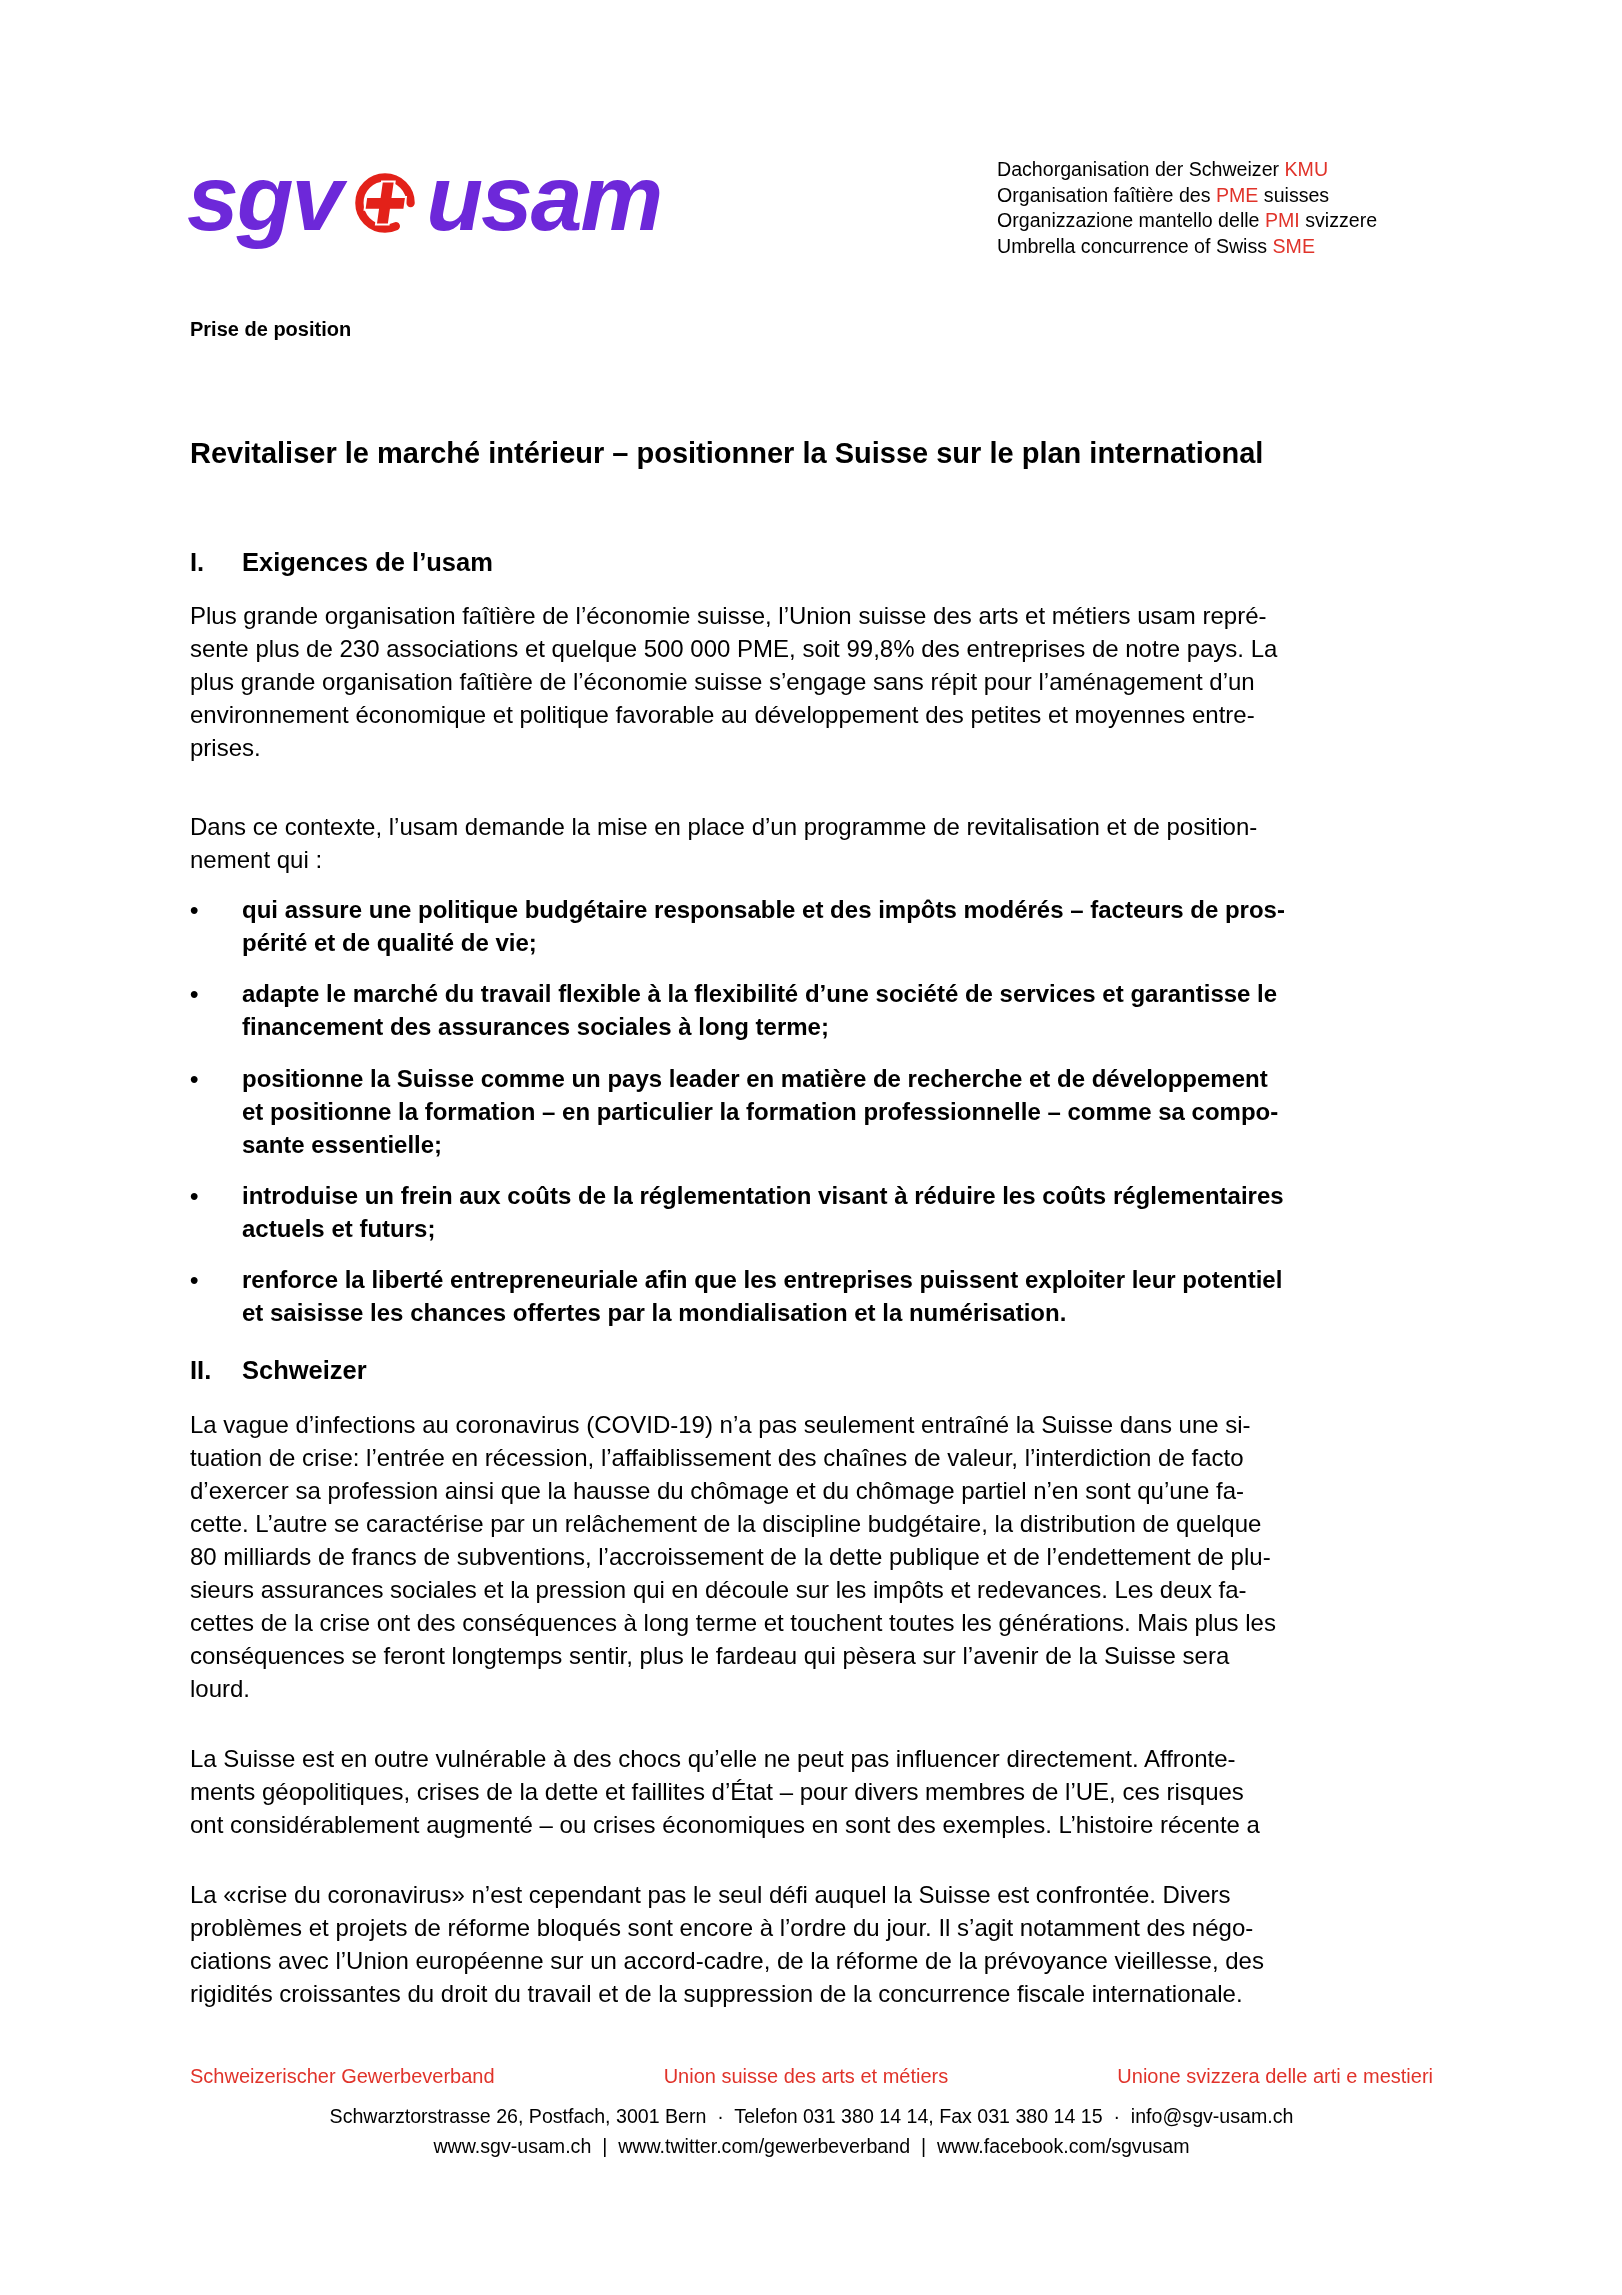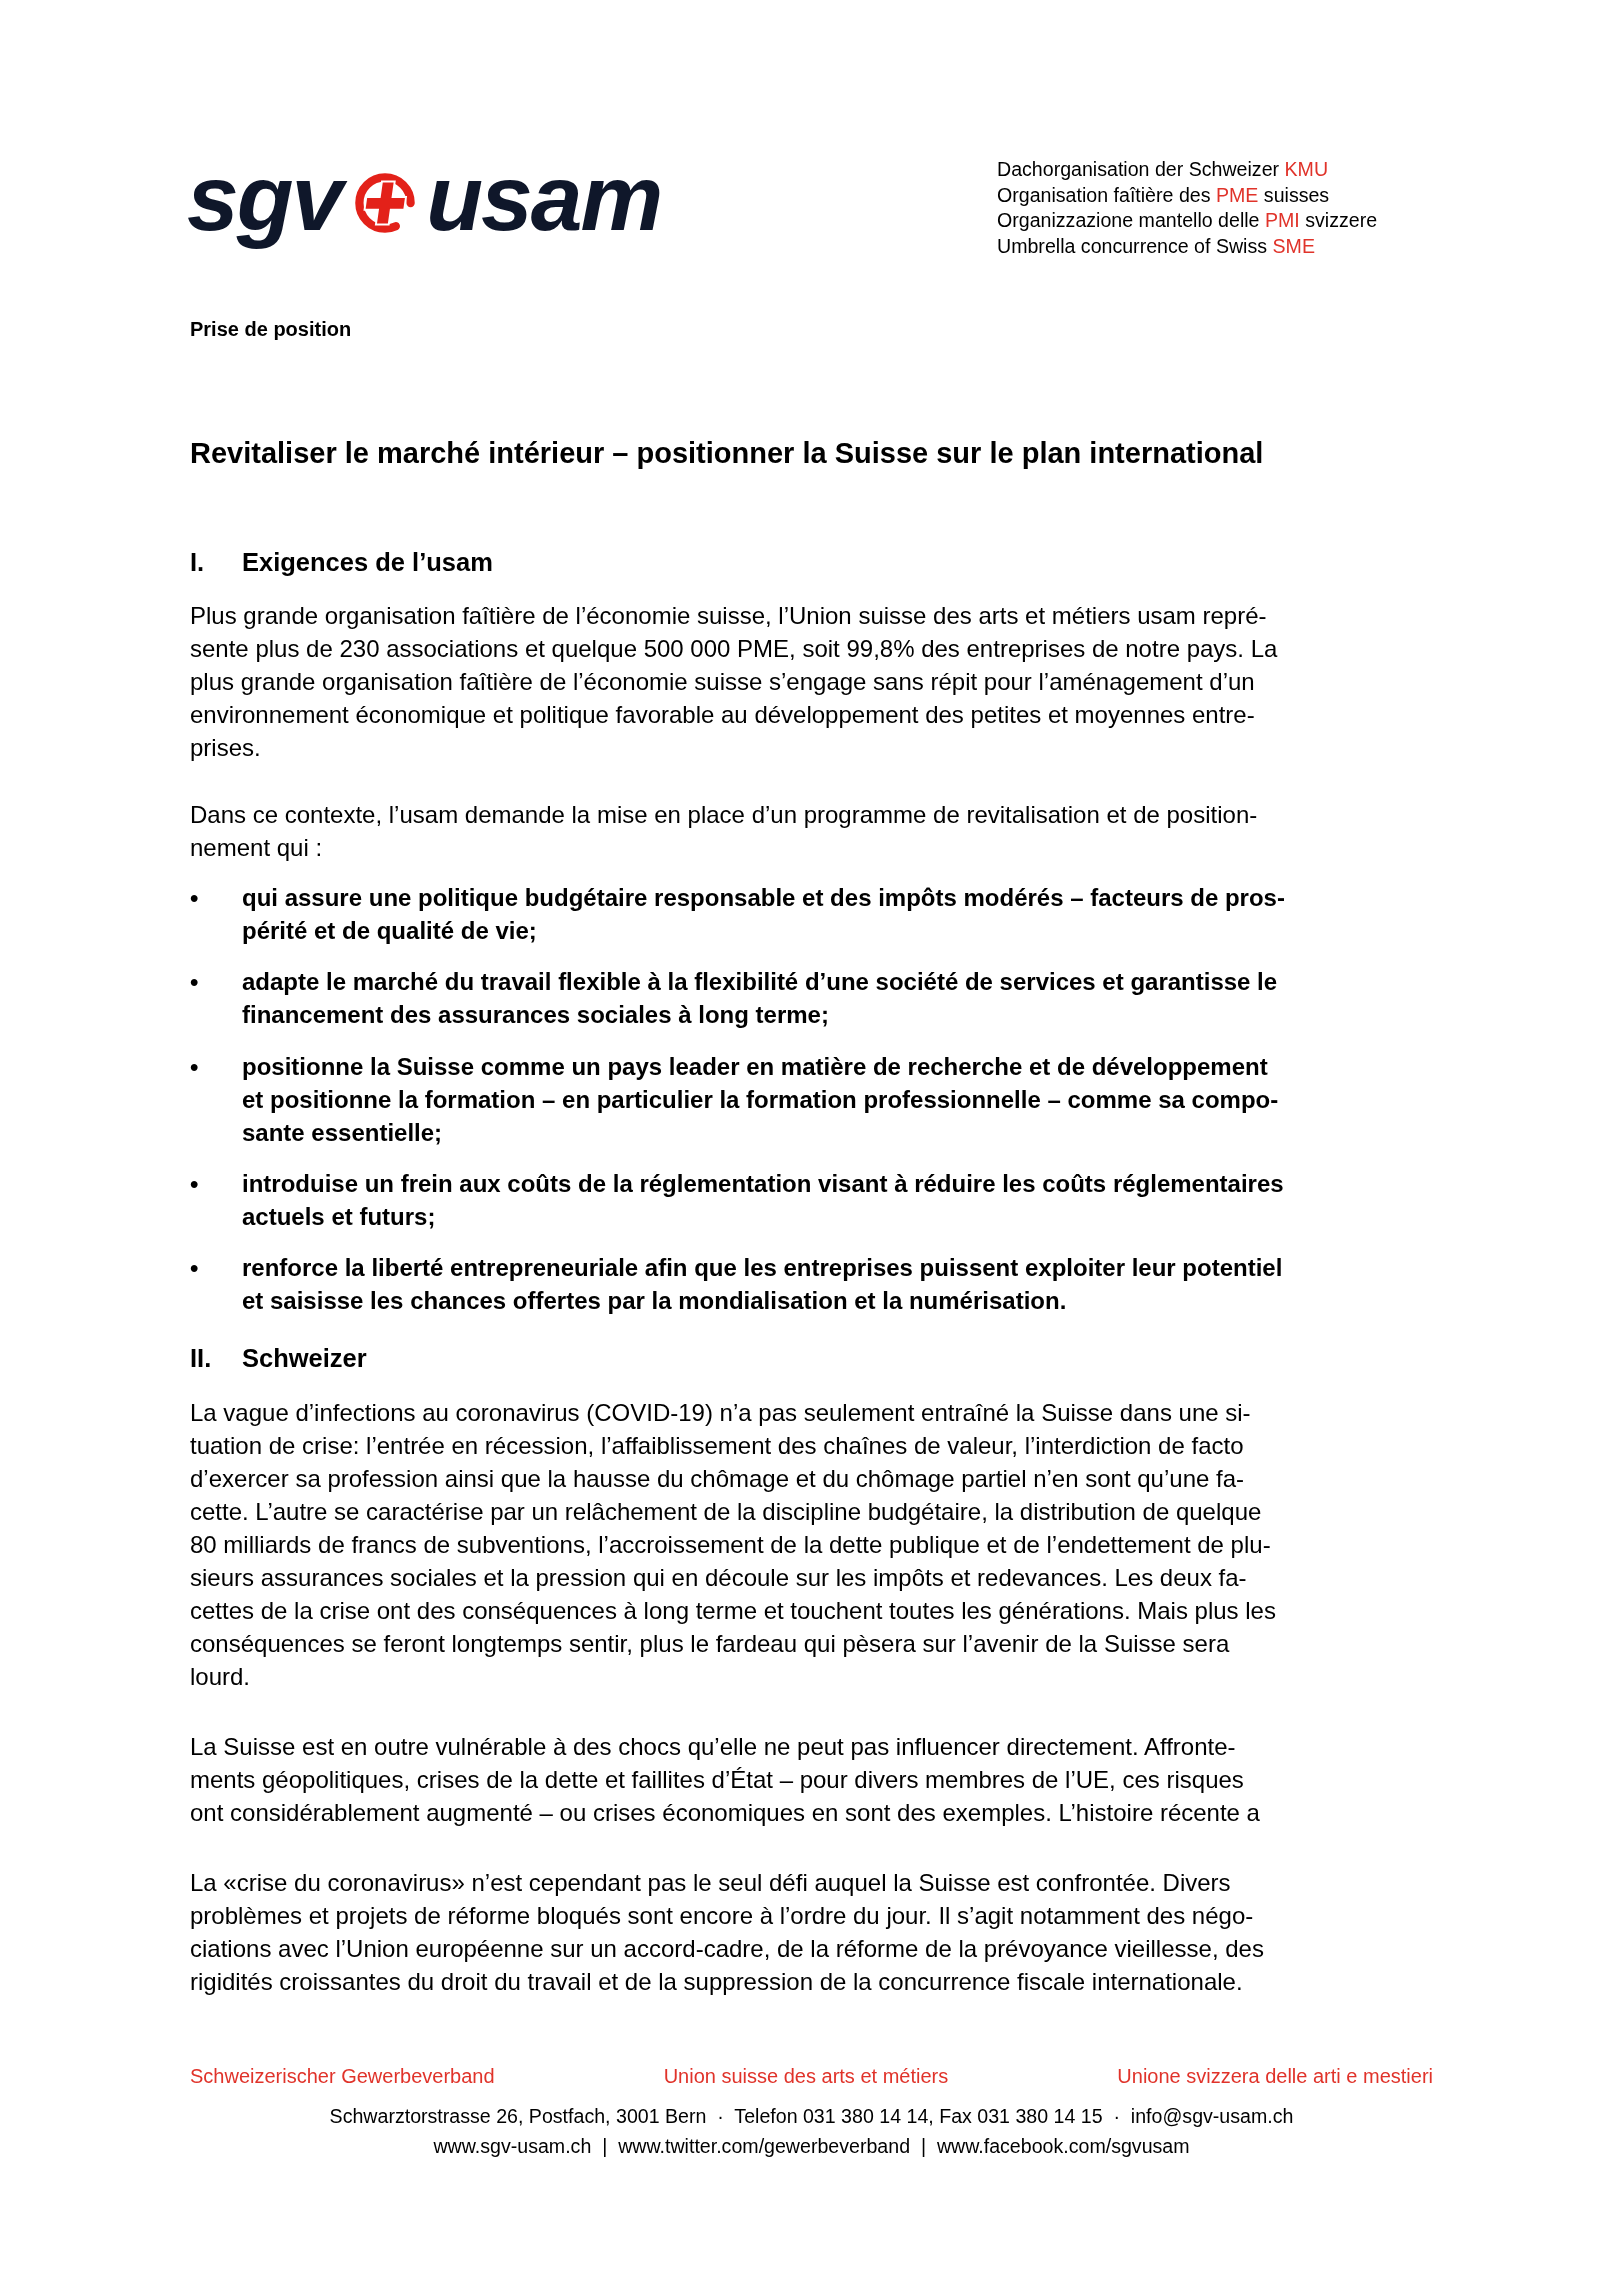--- a/index.html
+++ b/index.html
@@ -10,21 +10,21 @@
     font-family:"Liberation Sans","DejaVu Sans",sans-serif;
     color:#000;
     overflow:hidden;
   }
   
   .logo{
     position:absolute;left:187px;top:152px;
     display:flex;align-items:flex-start;
     font-style:italic;font-weight:bold;
     font-size:93px;line-height:1;
-    letter-spacing:-2px;color:#0f172a;justify-content:space-between;
+    letter-spacing:-2px;color:#6d28d9;justify-content:space-between;
   }
   .logo .word{display:block;}
   .logo svg{display:block;margin:19px 9.2px 0 11.8px;}
   .org-block{
     position:absolute;left:997px;top:157px;
     font-size:19.6px;line-height:25.5px;color:#000;
   }
   .org-block .em{color:#e0332a;}
   
   .content{
@@ -38,21 +38,21 @@
   .heading{
     display:flex;font-size:25.5px;font-weight:bold;line-height:31px;
   }
   .heading .num{width:52px;flex:0 0 52px;}
   .h1{margin-top:75px;}
   .h2{margin-top:26px;}
   .para{
     font-size:24px;line-height:33px;white-space:pre-line;
   }
   .p1{margin-top:21px;}
-  .p2{margin-top:34px;}
+  .p2{margin-top:46px;}
   .p3{margin-top:22px;}
   .p4{margin-top:37px;}
   .p5{margin-top:37px;}
   .bullets{margin-top:17px;}
   .bullet-item{
     display:flex;margin-top:18.3px;
     font-size:24px;line-height:33px;font-weight:bold;
   }
   .bullet-item:first-child{margin-top:0;}
   .bullet-item .marker{width:52px;flex:0 0 52px;font-weight:bold;}

